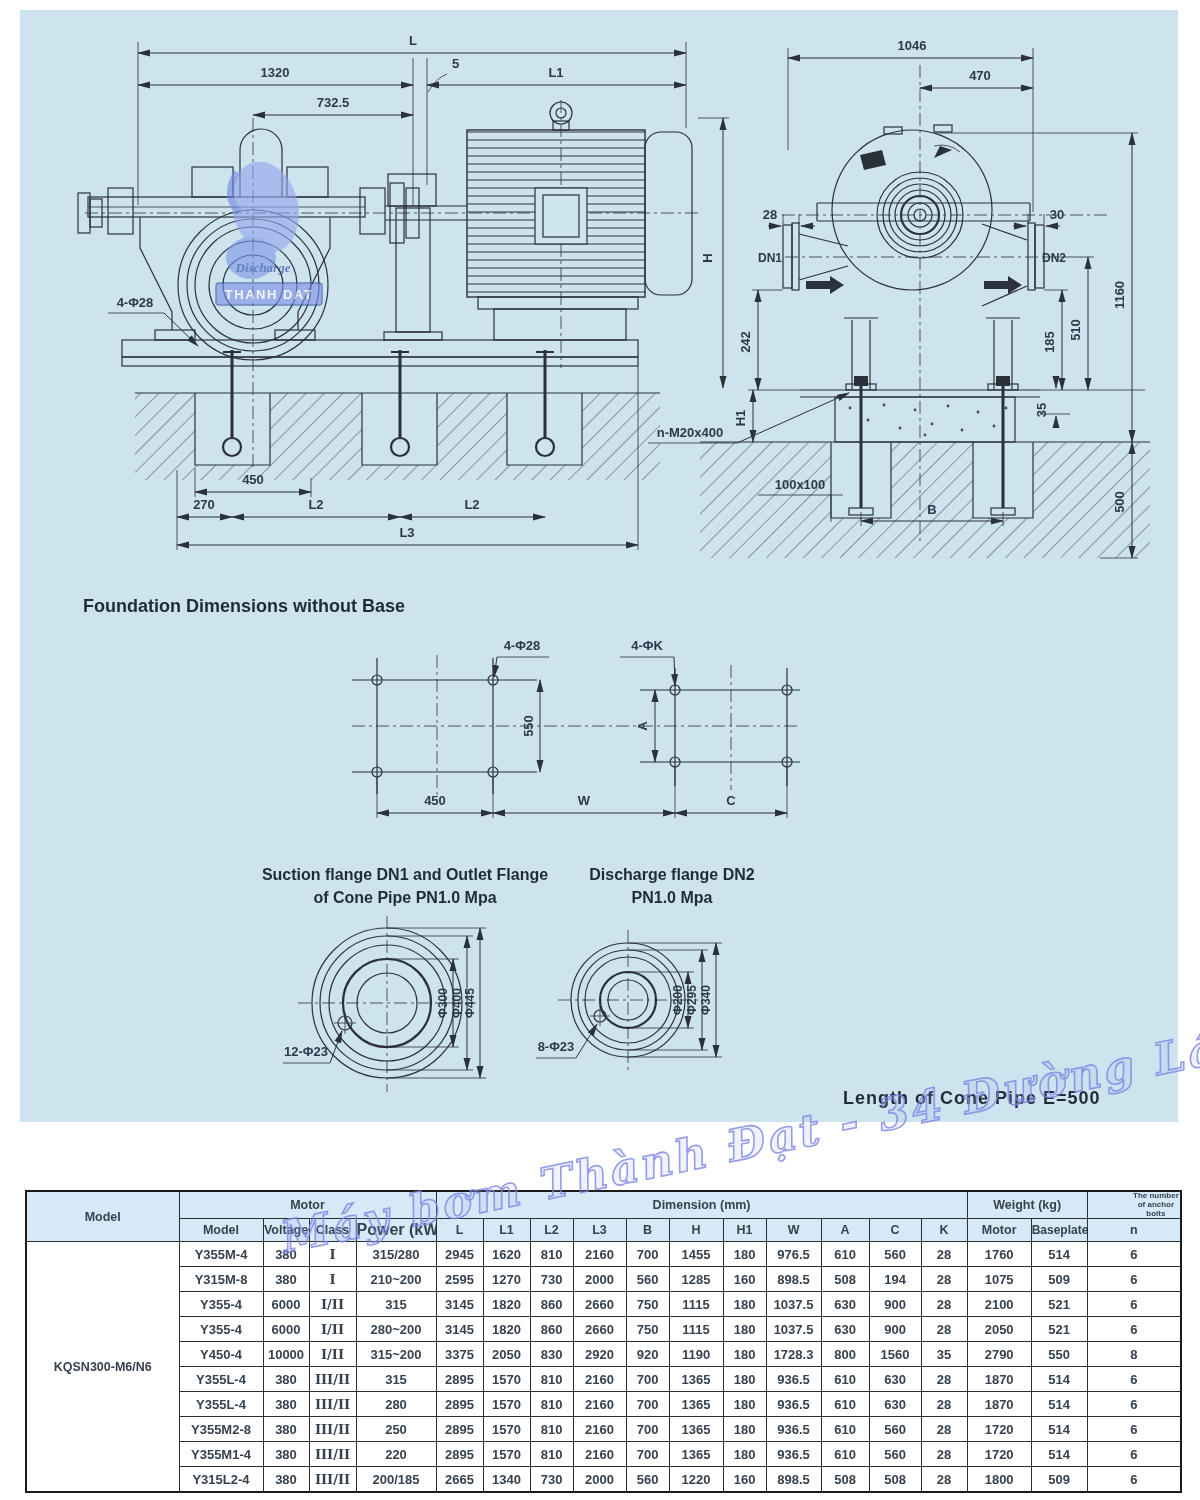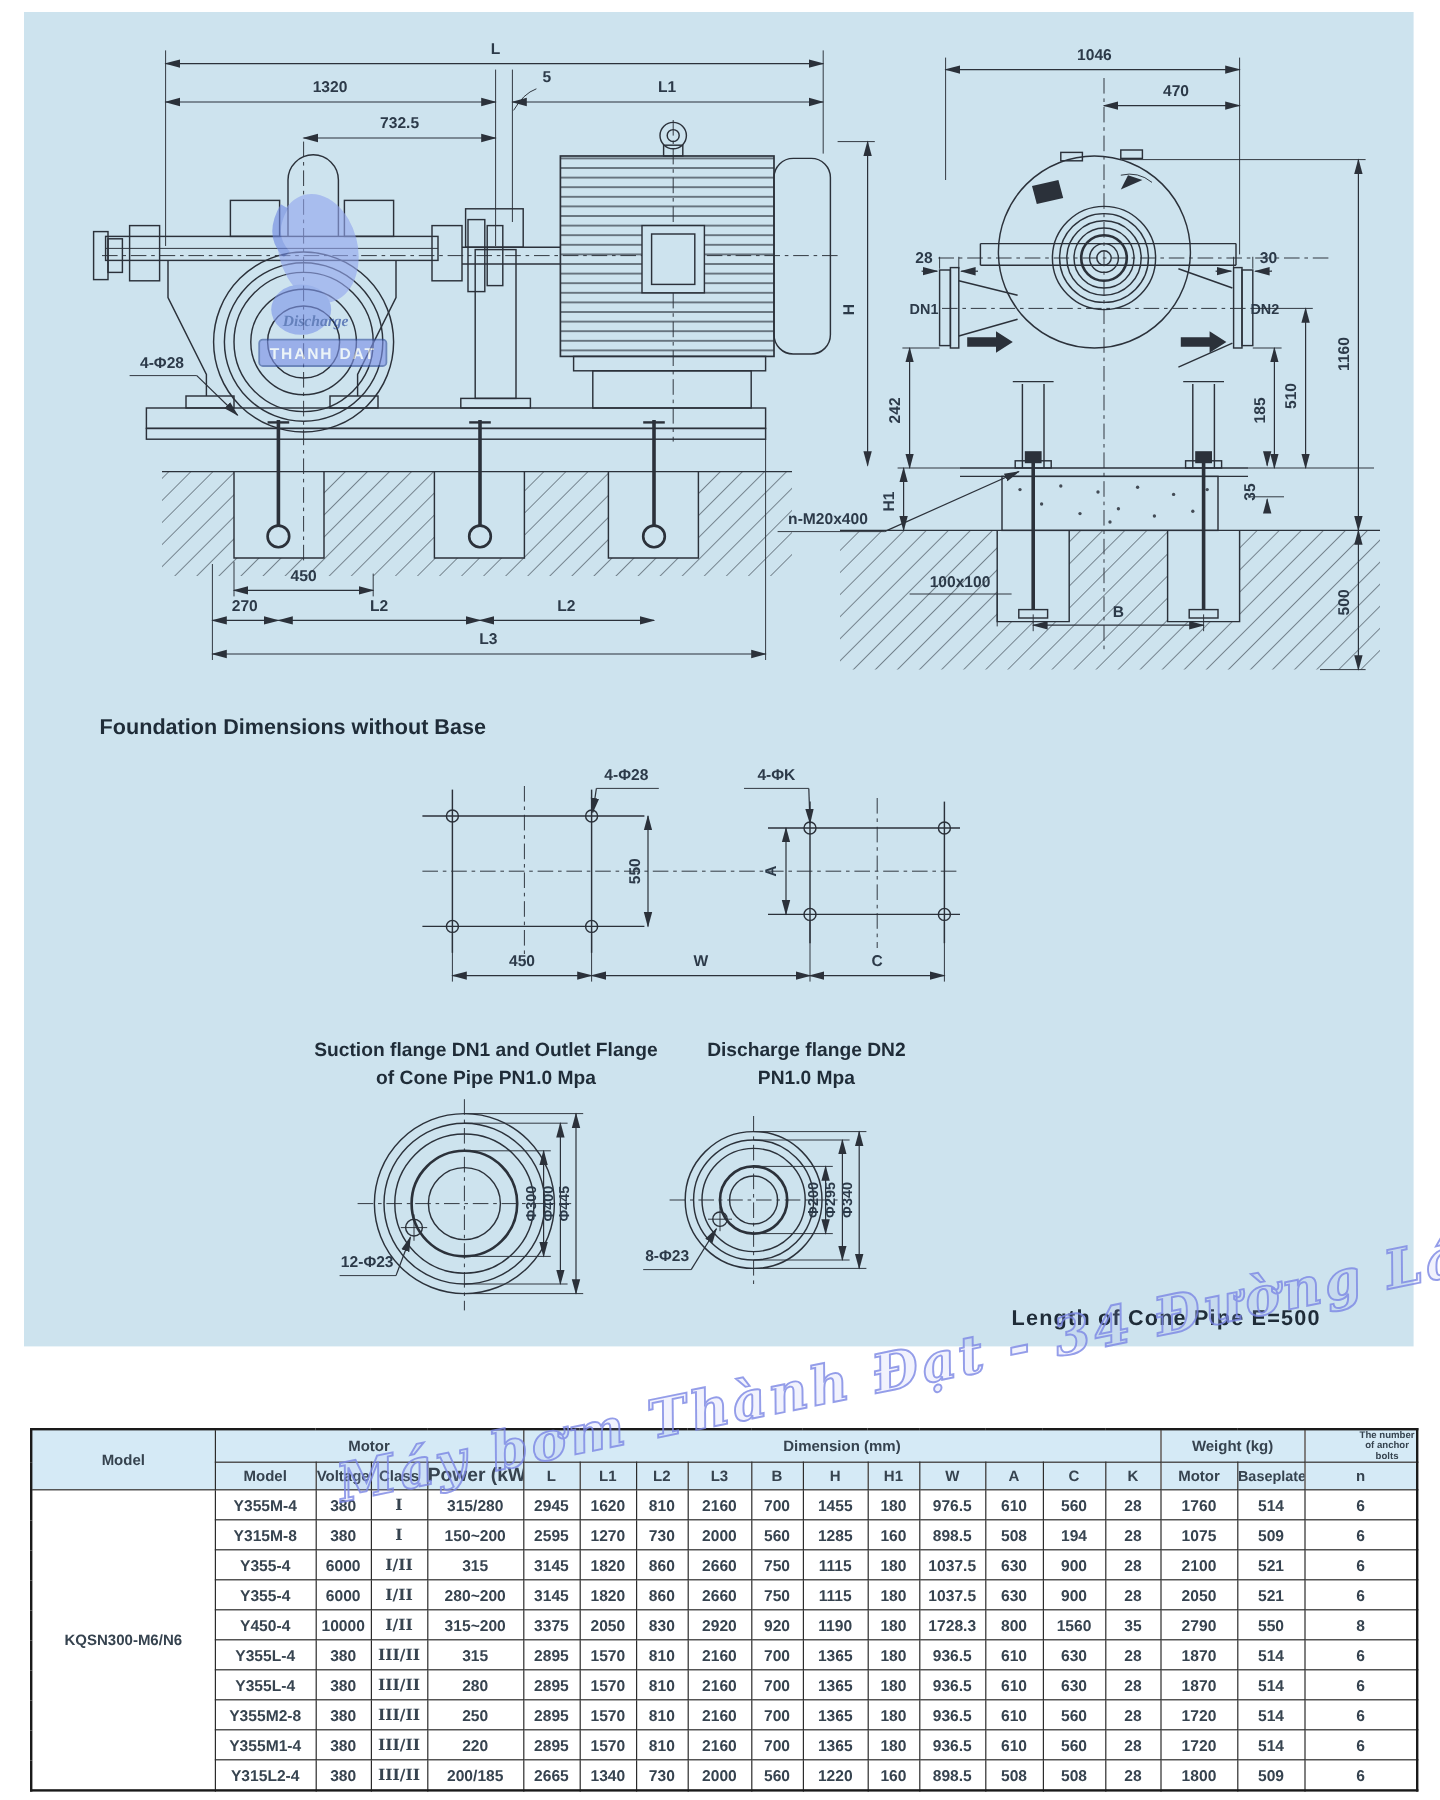--- a/index.html
+++ b/index.html
@@ -497,21 +497,21 @@
         <td>560</td>
         <td>28</td>
         <td>1760</td>
         <td>514</td>
         <td>6</td>
       </tr>
       <tr>
         <td>Y315M-8</td>
         <td>380</td>
         <td class="class-cell">I</td>
-        <td>150~200</td>
+        <td>210~200</td>
         <td>2595</td>
         <td>1270</td>
         <td>730</td>
         <td>2000</td>
         <td>560</td>
         <td>1285</td>
         <td>160</td>
         <td>898.5</td>
         <td>508</td>
         <td>194</td>

